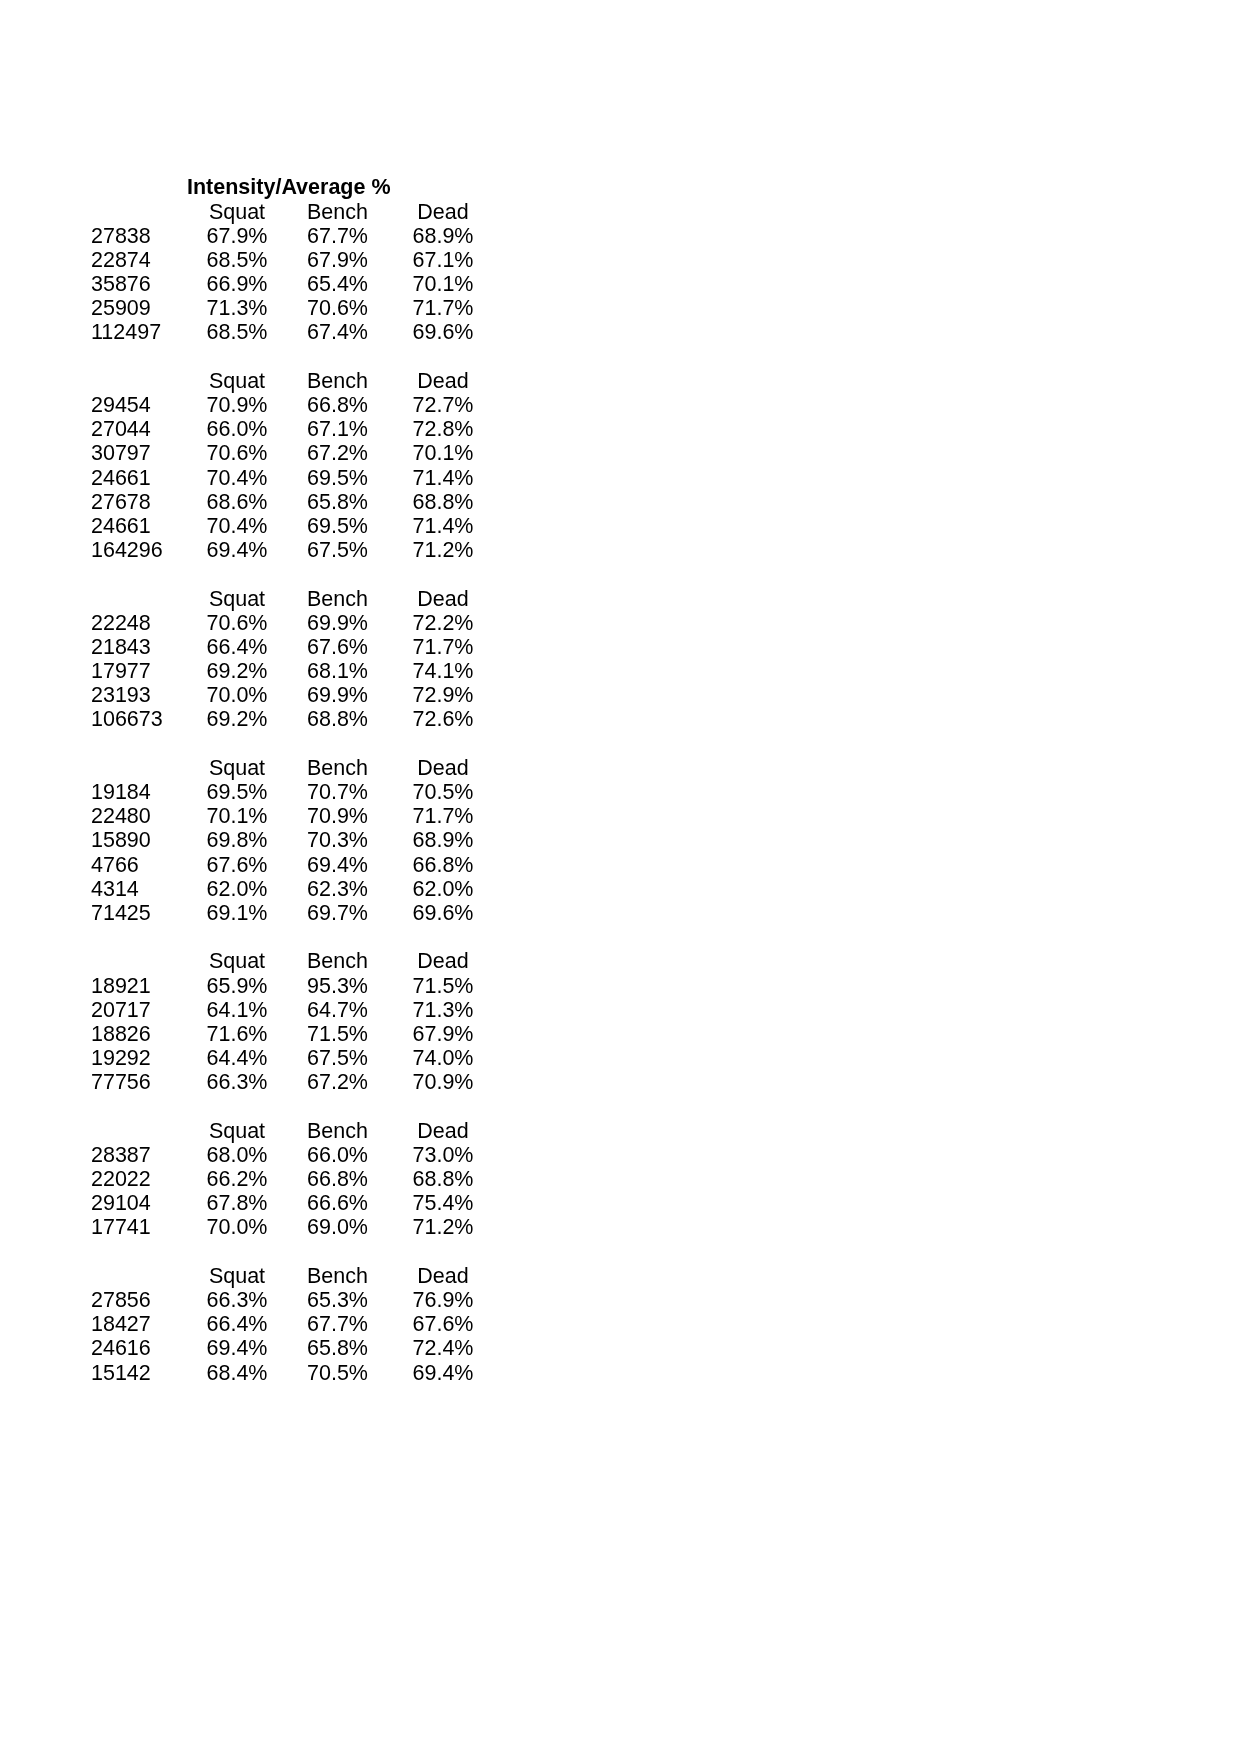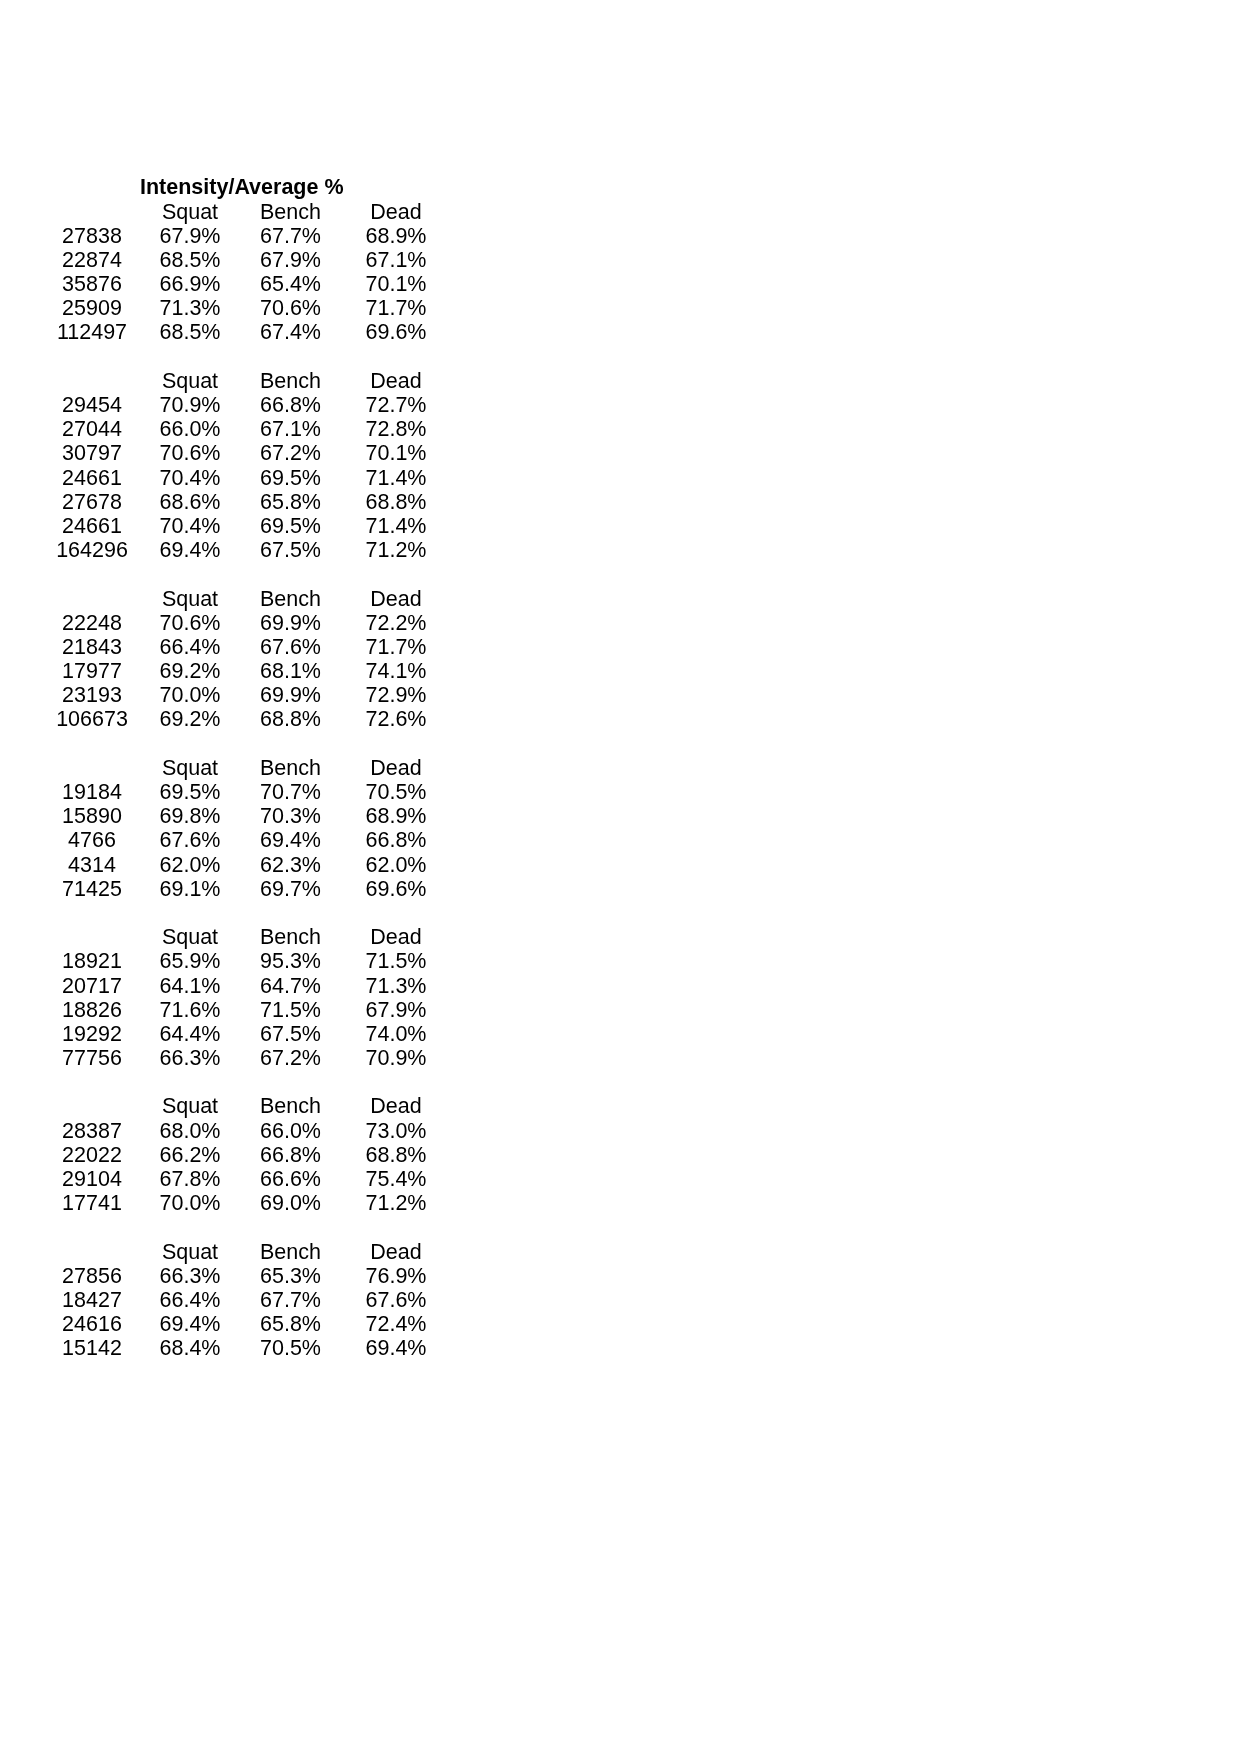--- a/index.html
+++ b/index.html
@@ -13,21 +13,21 @@
     font-family: "Liberation Sans", sans-serif;
     color: #000000;
     -webkit-font-smoothing: antialiased;
   }
   .sheet {
     position: relative;
     width: 1031px;
     height: 1754px;
     box-sizing: border-box;
     padding-top: 176px;
-    padding-left: 44px;
+    padding-left: 91px;
   }
   table.grid {
     border-collapse: collapse;
     table-layout: fixed;
     font-size: 21.5px;
     line-height: 1;
   }
   table.grid td {
     padding: 0;
     margin: 0;
@@ -35,21 +35,21 @@
     vertical-align: middle;
     white-space: nowrap;
   }
   
   col.c-label { width: 96px; }
   col.c-squat { width: 100px; }
   col.c-bench { width: 101px; }
   col.c-dead  { width: 110px; }
 
   td.label {
-    text-align: center;
+    text-align: left;
     padding-right: 10px;
   }
   td.num {
     text-align: center;
   }
   td.hdr {
     font-weight: normal;
     text-align: center;
   }
   td.title {
@@ -221,20 +221,26 @@
           <td class="hdr">Bench</td>
           <td class="hdr">Dead</td>
         </tr>
         <tr>
           <td class="label">19184</td>
           <td class="num">69.5%</td>
           <td class="num">70.7%</td>
           <td class="num">70.5%</td>
         </tr>
         <tr>
+          <td class="label">22480</td>
+          <td class="num">70.1%</td>
+          <td class="num">70.9%</td>
+          <td class="num">71.7%</td>
+        </tr>
+        <tr>
           <td class="label">15890</td>
           <td class="num">69.8%</td>
           <td class="num">70.3%</td>
           <td class="num">68.9%</td>
         </tr>
         <tr>
           <td class="label">4766</td>
           <td class="num">67.6%</td>
           <td class="num">69.4%</td>
           <td class="num">66.8%</td>

